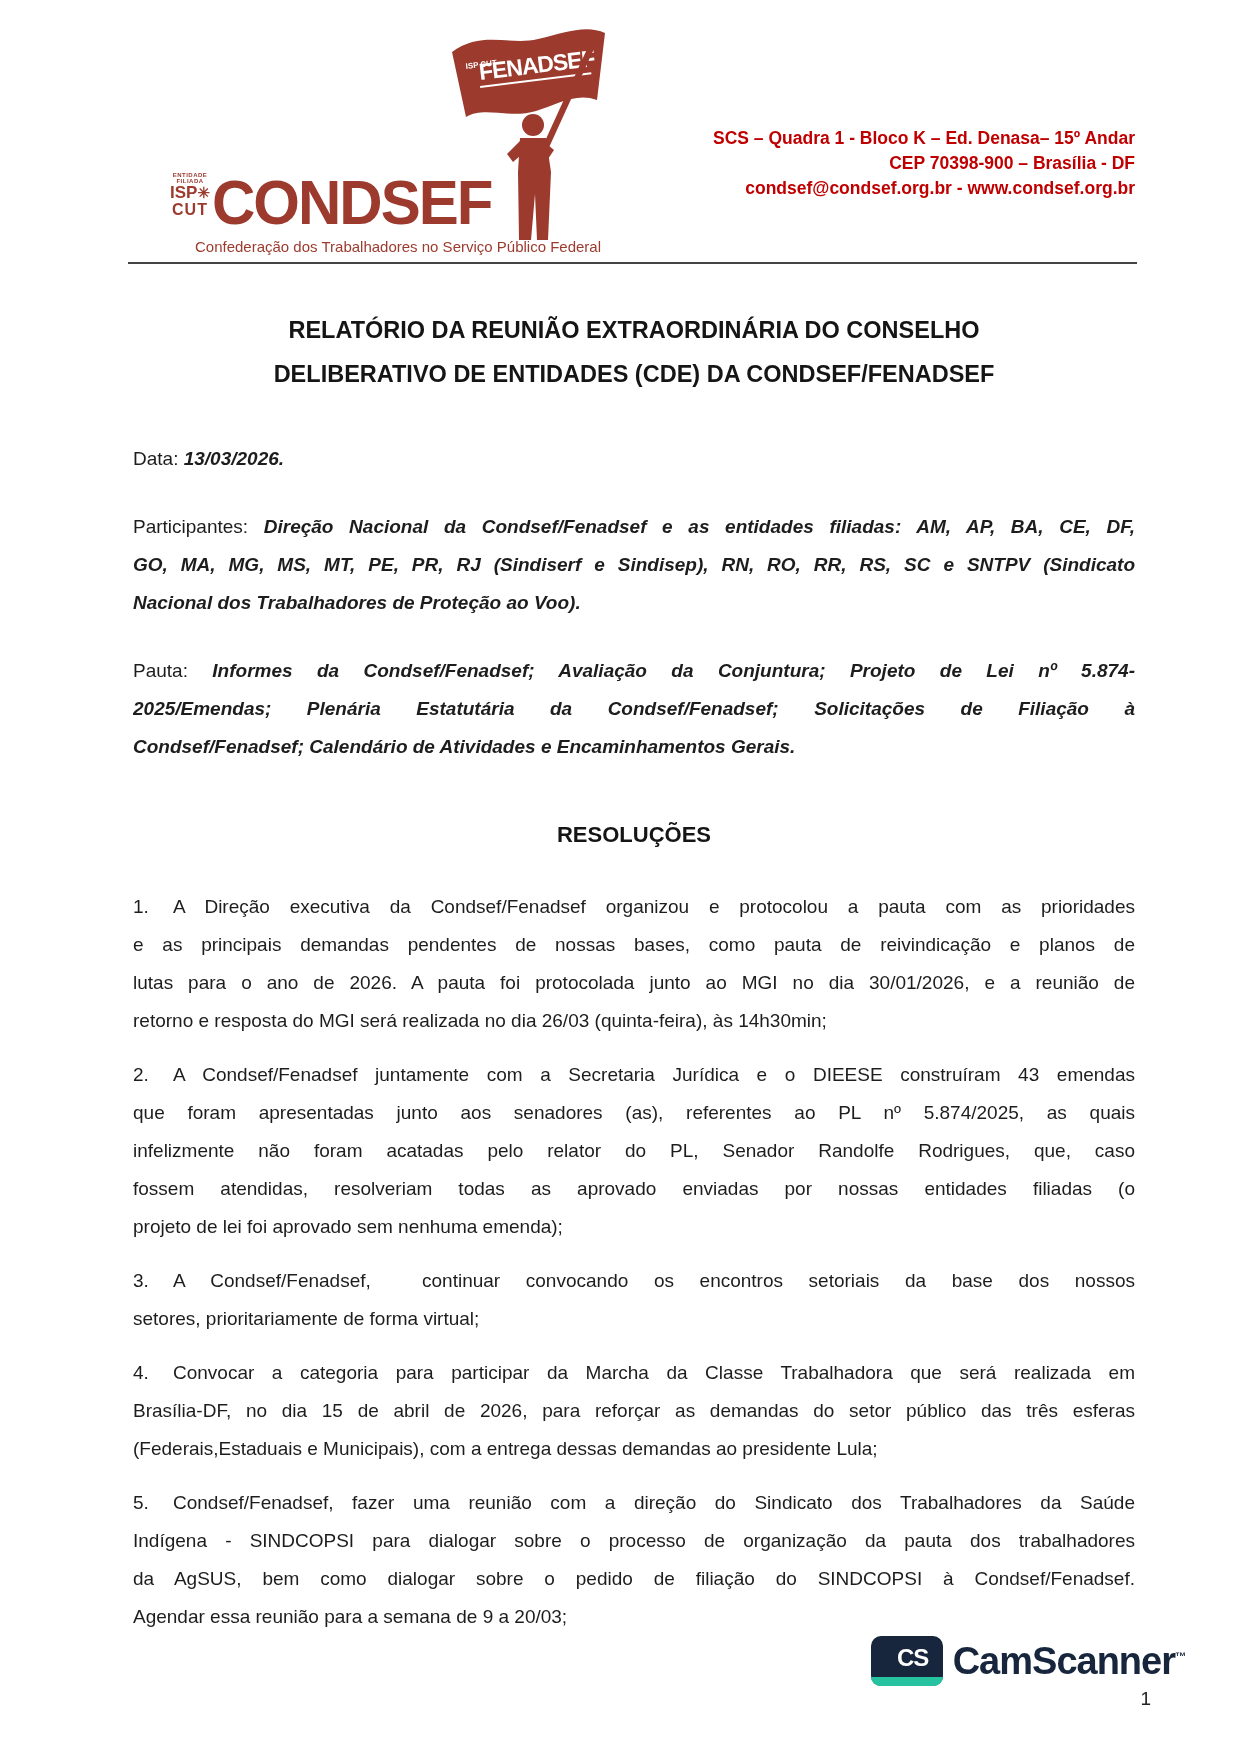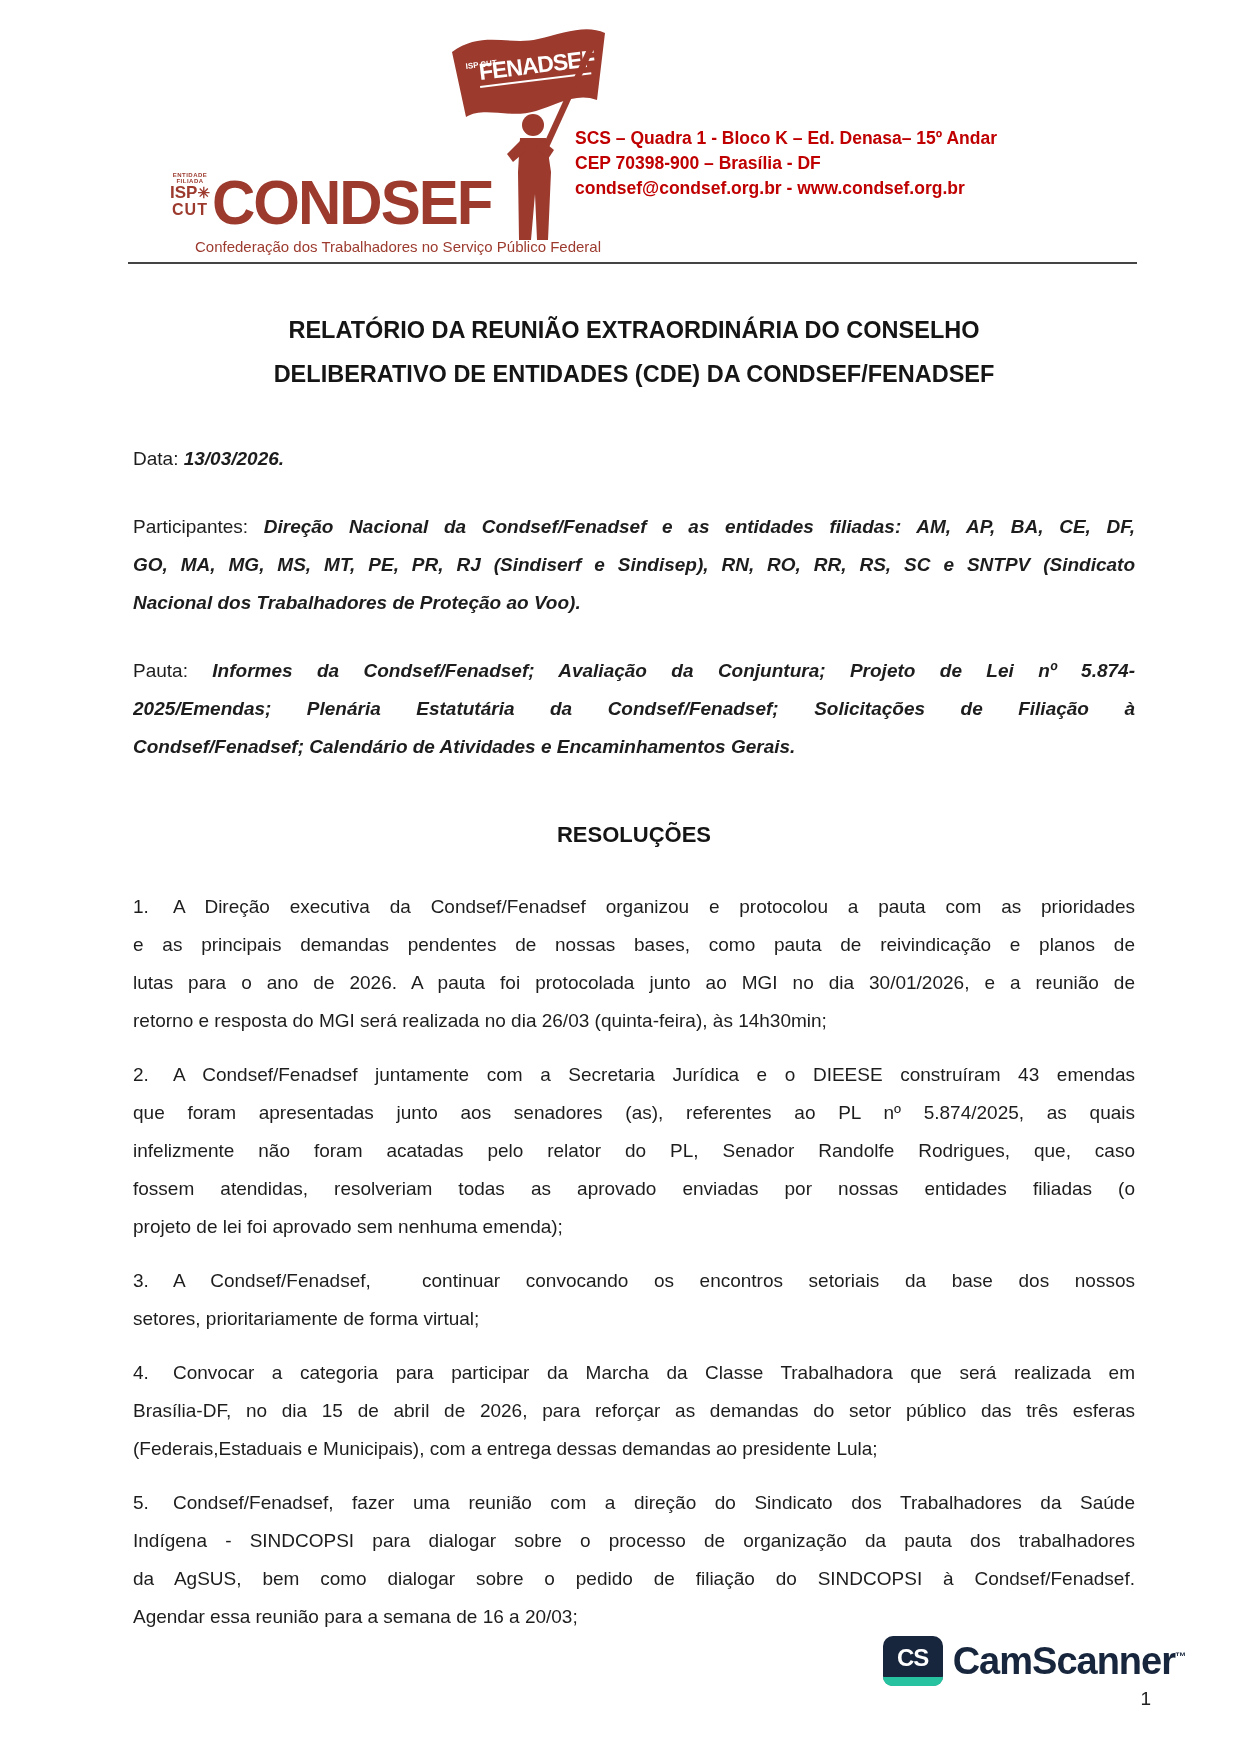--- a/index.html
+++ b/index.html
@@ -24,21 +24,21 @@
     position:absolute;left:62px;top:146px;
     font-size:60px;font-weight:900;letter-spacing:-2px;
     color:#9c3a2e;transform:scaleY(1.05);
   }
   .tagline{
     position:absolute;left:38px;top:216px;width:420px;
     font-size:15px;color:#9c3a2e;text-align:center;
   }
   .address{
     position:absolute;right:106px;top:126px;width:560px;
-    text-align:left;color:#c00000;font-weight:bold;
+    text-align:right;color:#c00000;font-weight:bold;
     font-size:17.5px;line-height:25px;
   }
   .rule{
     position:absolute;left:128px;top:262px;width:1009px;height:0;
     border-top:2px solid #444;
   }
   
   .doc-title{
     position:absolute;left:133px;top:308px;width:1002px;
     text-align:center;font-weight:bold;font-size:23.5px;line-height:44px;
@@ -57,21 +57,21 @@
     margin:56px 0 40px 0;text-align:center;
     font-weight:bold;font-size:22px;color:#151515;
   }
   
   .camscanner{
     position:absolute;right:56px;top:1636px;
     display:flex;align-items:center;gap:10px;
   }
   .cs-icon{
     position:relative;width:60px;height:50px;border-radius:10px;
-    background:#17263c;display:flex;align-items:center;justify-content:center;
+    background:#17263c;display:flex;align-items:center;justify-content:center;padding-left:12px;
   }
   .cs-icon .bar{
     position:absolute;left:0;bottom:0;width:100%;height:9px;
     background:#27c3a1;border-radius:0 0 10px 10px;
   }
   .cs-initials{color:#ffffff;font-weight:900;font-size:24px;letter-spacing:-1px;margin-bottom:6px;}
   .cs-name{color:#17263c;font-weight:900;font-size:38px;letter-spacing:-1px;}
   .cs-tm{color:#17263c;font-size:11px;vertical-align:super;font-weight:bold;}
   .pagenum{
     position:absolute;right:90px;top:1688px;
@@ -161,21 +161,21 @@
         </div>
         <div class="para">
           <div class="line jline"><span class="num">4.</span><span>Convocar a categoria para participar da Marcha da Classe Trabalhadora que será realizada em</span></div>
           <div class="line jline"><span>Brasília-DF, no dia 15 de abril de 2026, para reforçar as demandas do setor público das três esferas</span></div>
           <div class="line"><span>(Federais,Estaduais e Municipais), com a entrega dessas demandas ao presidente Lula;</span></div>
         </div>
         <div class="para">
           <div class="line jline"><span class="num">5.</span><span>Condsef/Fenadsef, fazer uma reunião com a direção do Sindicato dos Trabalhadores da Saúde</span></div>
           <div class="line jline"><span>Indígena - SINDCOPSI para dialogar sobre o processo de organização da pauta dos trabalhadores</span></div>
           <div class="line jline"><span>da AgSUS, bem como dialogar sobre o pedido de filiação do SINDCOPSI à Condsef/Fenadsef.</span></div>
-          <div class="line"><span>Agendar essa reunião para a semana de 16 a 20/03;</span></div>
+          <div class="line"><span>Agendar essa reunião para a semana de 9 a 20/03;</span></div>
         </div>
       </div>
   </div>
 
   <div class="camscanner">
     <div class="cs-icon">
       <span class="cs-initials">CS</span>
       <span class="bar"></span>
     </div>
     <div class="cs-name"><span>CamScanner</span><span class="cs-tm">™</span></div>

